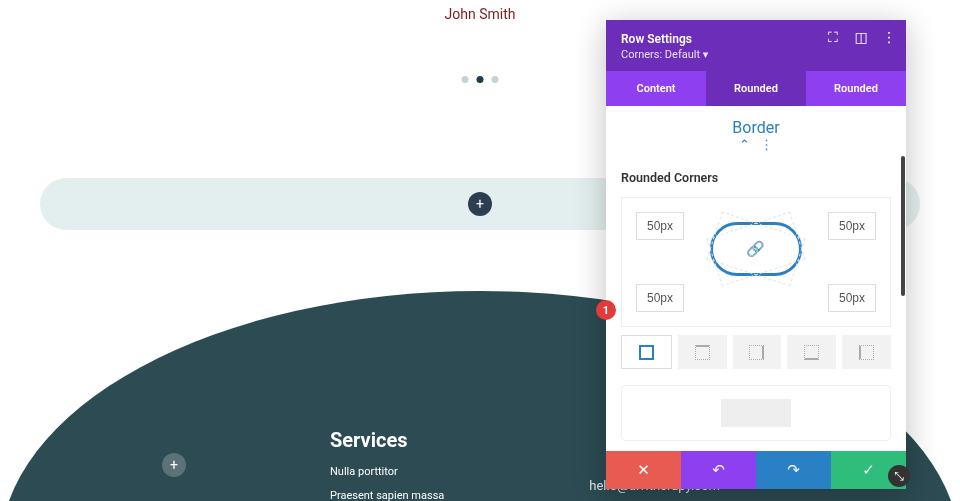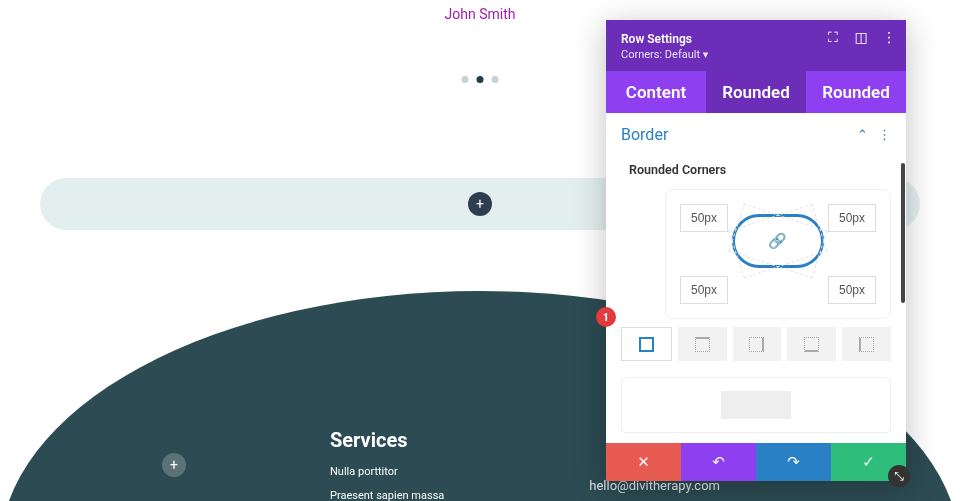--- a/index.html
+++ b/index.html
@@ -1,19 +1,19 @@
 <!DOCTYPE html>
 <html><head>
 <meta charset="utf-8">
 <style>
   * { box-sizing: border-box; margin: 0; padding: 0; }
   body { font-family: -apple-system, "Segoe UI", Roboto, sans-serif; width: 960px; height: 501px; overflow: hidden; position: relative; background: #fff; }
 
   .canvas { position: absolute; inset: 0; }
-  .author { position: absolute; left: 50%; top: 6px; transform: translateX(-50%); color: #a21caf; font-size: 14px; }
+  .author { position: absolute; left: 50%; top: 6px; transform: translateX(-50%); color: #7f1d1d; font-size: 14px; }
   .dots { position: absolute; left: 50%; top: 76px; transform: translateX(-50%); display: flex; gap: 8px; }
   .dots span { width: 7px; height: 7px; border-radius: 50%; background: #c8d2d2; }
   .dots span.active { background: #1f3d4a; }
 
   .placeholder-bar { position: absolute; left: 40px; right: 40px; top: 178px; height: 52px; background: #e3efee; border-radius: 26px; }
   .plus-dark, .plus-light { position: absolute; width: 24px; height: 24px; border-radius: 50%; display: flex; align-items: center; justify-content: center; font-size: 14px; cursor: pointer; }
   .plus-dark { left: 50%; top: 192px; transform: translateX(-50%); background: #2c3e50; color: #fff; }
   .plus-light { left: 162px; top: 453px; background: rgba(255,255,255,0.22); color: #fff; }
 
   .wave { position: absolute; left: 0; right: 0; bottom: -50px; height: 260px; background: #2c4b52; border-radius: 50% 50% 0 0 / 100% 100% 0 0; }
@@ -22,31 +22,31 @@
   .services li { list-style: none; font-size: 11px; line-height: 24px; }
   .email-partial { position: absolute; right: 240px; bottom: 8px; color: #fff; font-size: 13px; opacity: .85; }
 
   .panel { position: absolute; right: 54px; top: 20px; width: 300px; background: #fff; box-shadow: 0 6px 30px rgba(0,0,0,.25); display: flex; flex-direction: column; }
   .panel-hd { background: #6c2eb9; color: #fff; padding: 12px 15px 10px; position: relative; }
   .panel-hd h4 { font-size: 12px; font-weight: 600; }
   .preset { font-size: 11px; opacity: .85; margin-top: 2px; cursor: pointer; }
   .hd-icons { position: absolute; right: 10px; top: 10px; display: flex; gap: 14px; }
   .hd-icons span { width: 14px; height: 14px; color: #fff; cursor: pointer; display: flex; align-items: center; justify-content: center; font-size: 14px; }
   .tabs { background: #8e3ff0; display: flex; }
-  .tabs div { flex: 1; text-align: center; color: #fff; font-size: 17px; font-weight: 600; padding: 11px 0; cursor: pointer; }
+  .tabs div { flex: 1; text-align: center; color: #fff; font-size: 11px; font-weight: 600; padding: 11px 0; cursor: pointer; }
   .tabs div.active { background: #6c2eb9; }
 
   .panel-body { position: relative; flex: 1; padding: 0 15px 10px; }
-  .section-hd { display: flex; align-items: center; justify-content: space-between; padding: 12px 0; cursor: pointer; }
+  .section-hd { display: flex; align-items: center; justify-content: space-between; padding: 12px 0; cursor: pointer; flex-direction: column; }
   .section-hd span.title { color: #2a80c5; font-size: 16px; }
   .section-hd .acts { display: flex; gap: 10px; align-items: center; color: #2a80c5; }
   .section-hd .acts span { cursor: pointer; font-size: 13px; }
 
-  .subhead { font-size: 12.5px; font-weight: 600; color: #333; margin: 6px 8px 12px; }
-  .corners { border: 1px solid #eee; border-radius: 8px; padding: 18px 14px 14px; position: relative; margin-left: 44px; }
+  .subhead { font-size: 12.5px; font-weight: 600; color: #333; margin: 6px 0 12px; }
+  .corners { border: 1px solid #eee; border-radius: 0; padding: 18px 14px 14px; position: relative; }
   .corner-in { position: absolute; width: 48px; height: 28px; border: 1px solid #ddd; text-align: center; font-size: 12px; color: #555; background: #fff; }
   .tl { left: 14px; top: 14px; } .tr { right: 14px; top: 14px; }
   .bl { left: 14px; bottom: 14px; } .br { right: 14px; bottom: 14px; }
   .corners .preview { margin: 6px auto; width: 92px; height: 54px; border: 3px solid #2a80c5; border-radius: 30px; display: flex; align-items: center; justify-content: center; position: relative; }
   .corners .preview::before, .corners .preview::after { content: ''; position: absolute; width: 100%; height: 100%; border: 1px dashed #e3e3e3; }
   .corners .preview::before { transform: rotate(18deg); } .corners .preview::after { transform: rotate(-18deg); }
   .link-ic { color: #2a80c5; font-size: 15px; z-index: 1; }
 
   .styles-row { display: flex; gap: 6px; margin-top: 8px; }
   .style-btn { flex: 1; height: 34px; background: #f2f2f2; display: flex; align-items: center; justify-content: center; cursor: pointer; }

